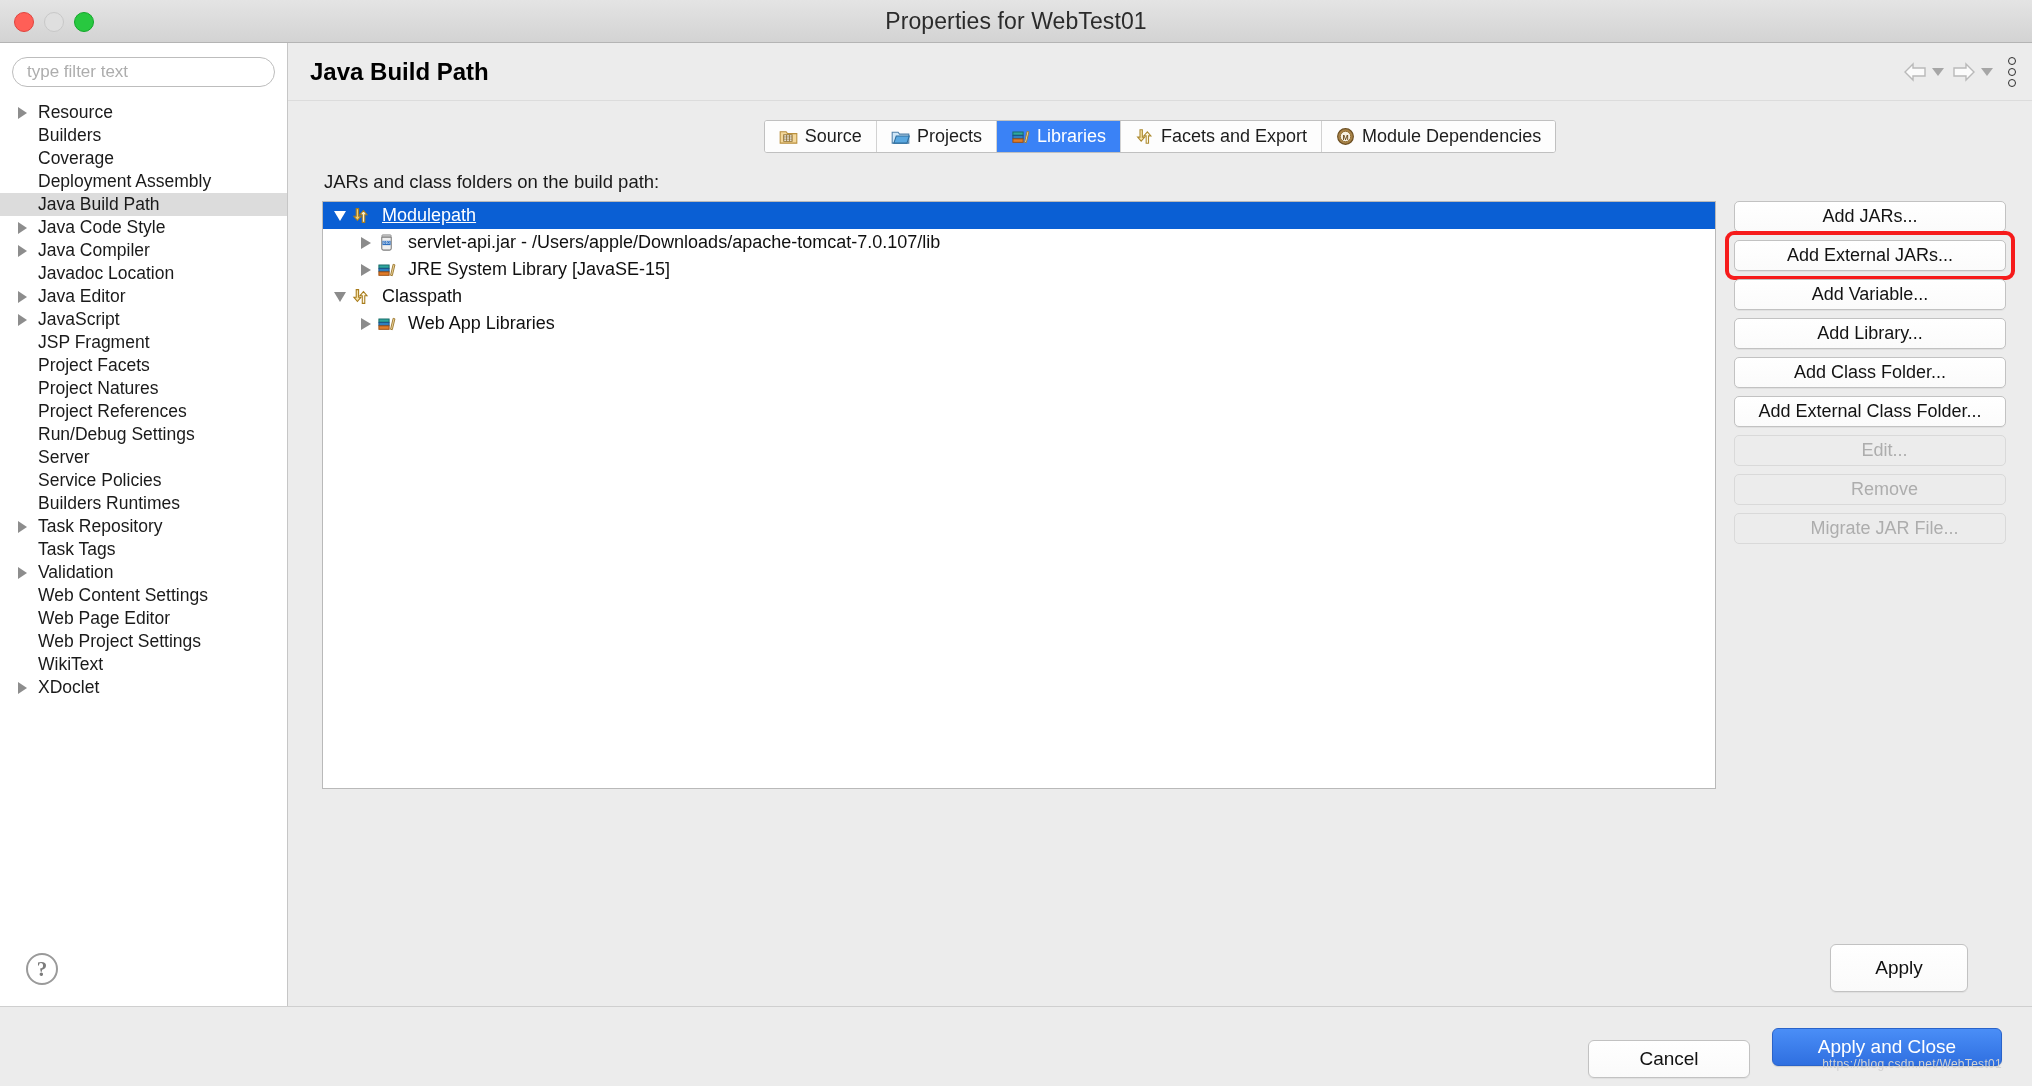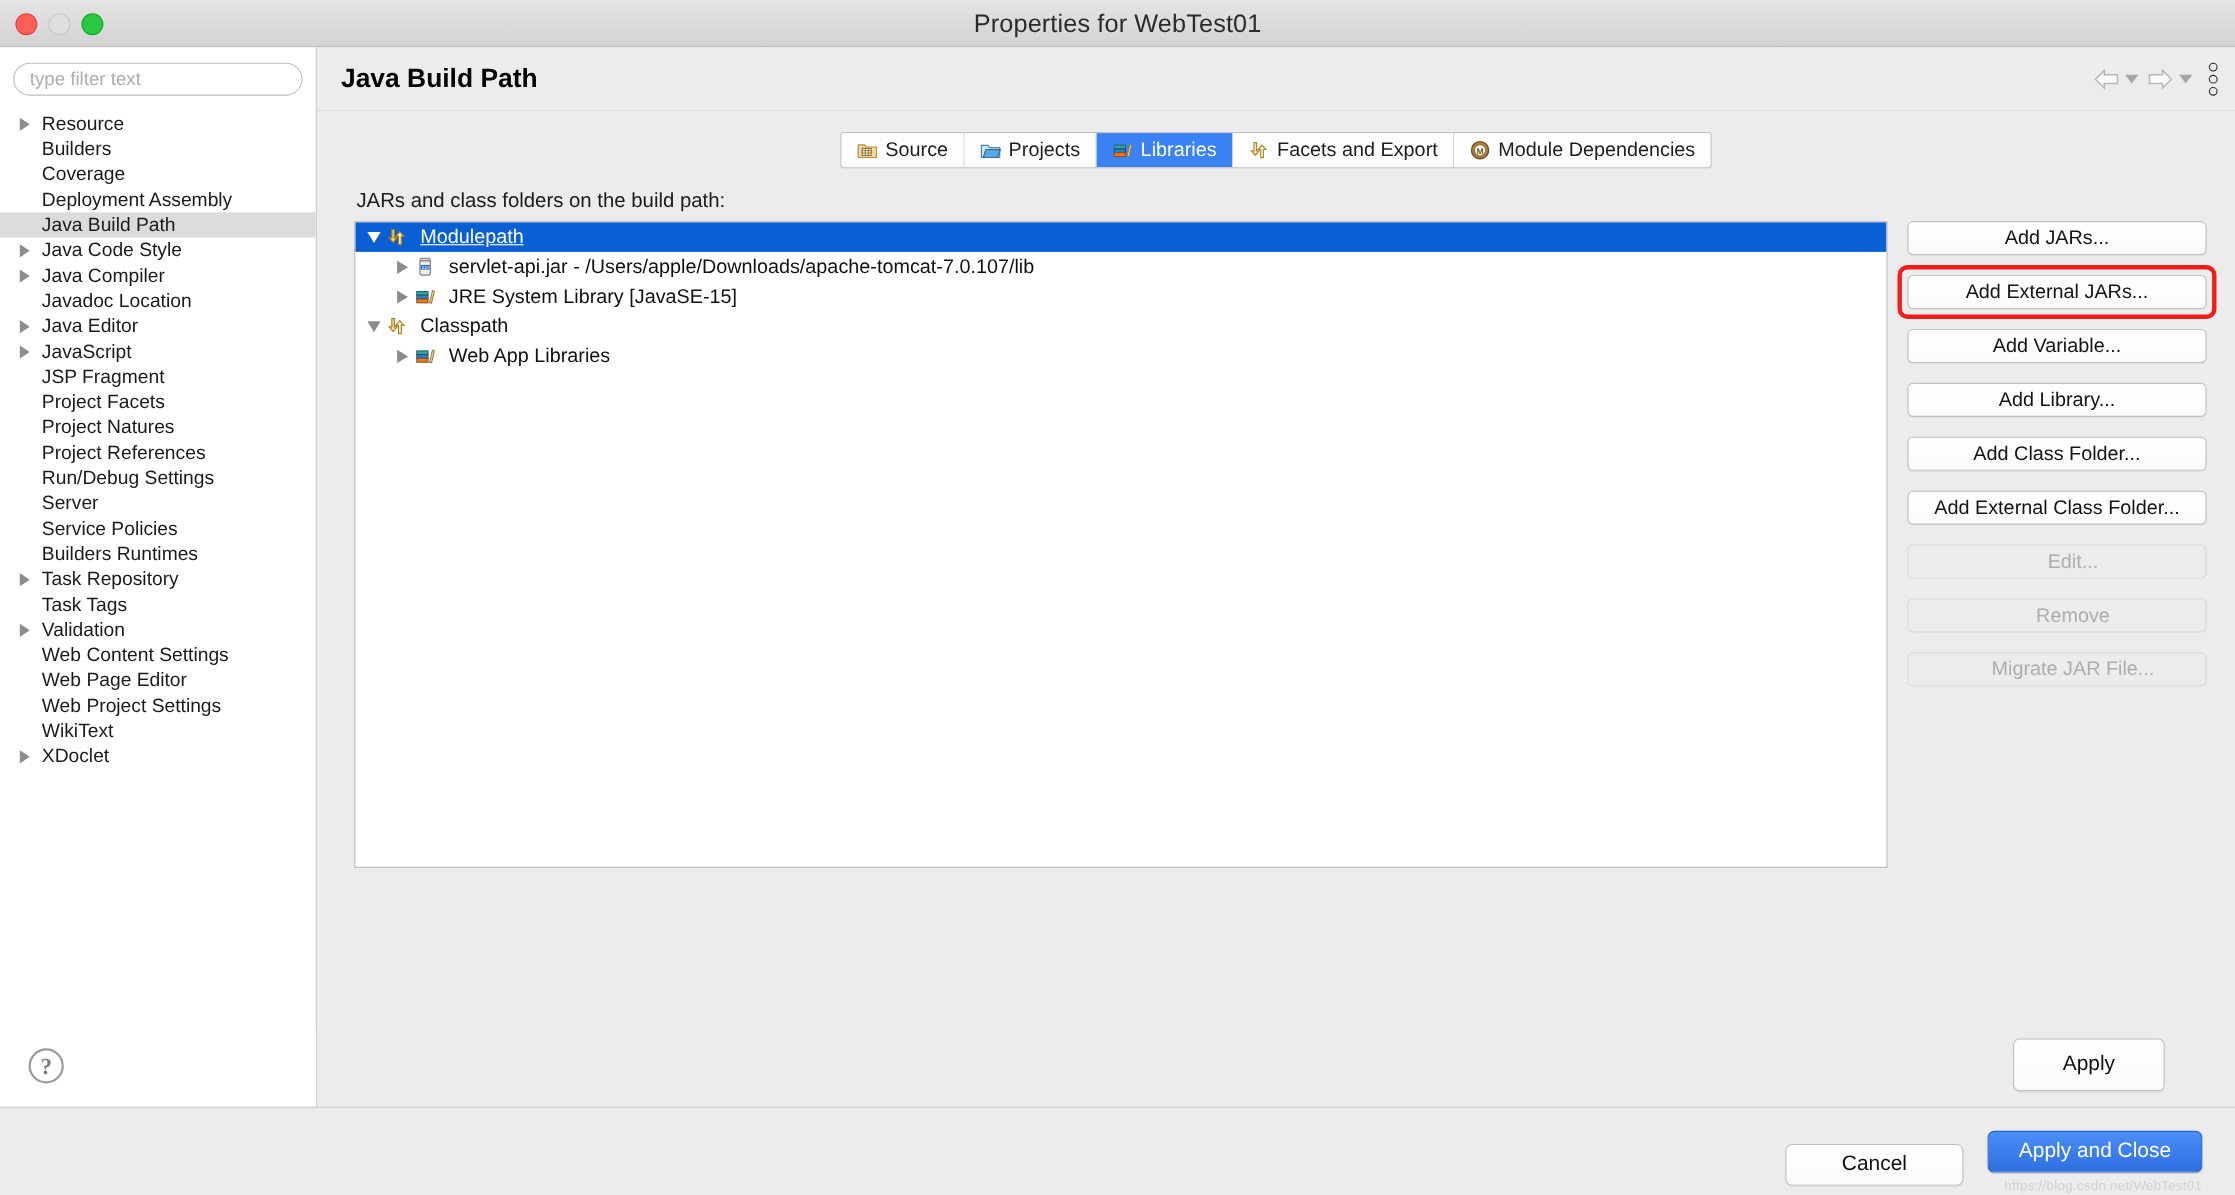--- a/index.html
+++ b/index.html
@@ -204,21 +204,21 @@
     font-size: 18px; color: #131313;
     display: flex; align-items: center; justify-content: center;
     font-family: "Liberation Sans", sans-serif;
     box-shadow: 0 1px 0 rgba(0,0,0,0.05);
     white-space: nowrap;
   }
   .btn.disabled {
     color: #adadad; background: #ececec;
     border-color: #d9d9d9; box-shadow: none; padding-left: 29px;
   }
-  .btn-slot { margin-bottom: 18px; position: relative; }
+  .btn-slot { margin-bottom: 8px; position: relative; }
   .highlight-ring {
     position: absolute; left: -9px; top: -9px;
     right: -9px; bottom: -9px;
     border: 4px solid #f61b1b; border-radius: 9px;
     pointer-events: none;
   }
 
   
   .apply-row {
     flex: 0 0 76px; display: flex; align-items: center;
@@ -246,29 +246,29 @@
   .btn-cancel {
     width: 162px; height: 38px;
     background: linear-gradient(#ffffff, #fafafa);
     border: 1px solid #c2c2c2; border-radius: 6px;
     font-size: 19px; color: #111;
     display: flex; align-items: center; justify-content: center;
     box-shadow: 0 1px 1px rgba(0,0,0,0.06);
     margin-top: 24px;
   }
   .btn-primary {
-    width: 195px; height: 38px;
+    width: 230px; height: 38px;
     background: linear-gradient(#4a8ef7, #2f6fe0);
     border: 1px solid #2a63c9; border-radius: 6px;
     font-size: 19px; color: #fff;
     display: flex; align-items: center; justify-content: center;
     box-shadow: 0 1px 1px rgba(0,0,0,0.12);
   }
   .watermark {
-    position: absolute; right: 30px; bottom: 1px;
+    position: absolute; right: 30px; bottom: 15px;
     font-size: 12px; color: #d2d2d2; letter-spacing: 0.3px;
     font-family: "Liberation Sans", sans-serif;
   }
 </style>
 </head>
 <body>
 
 <div class="window">
 
   <div class="titlebar">

